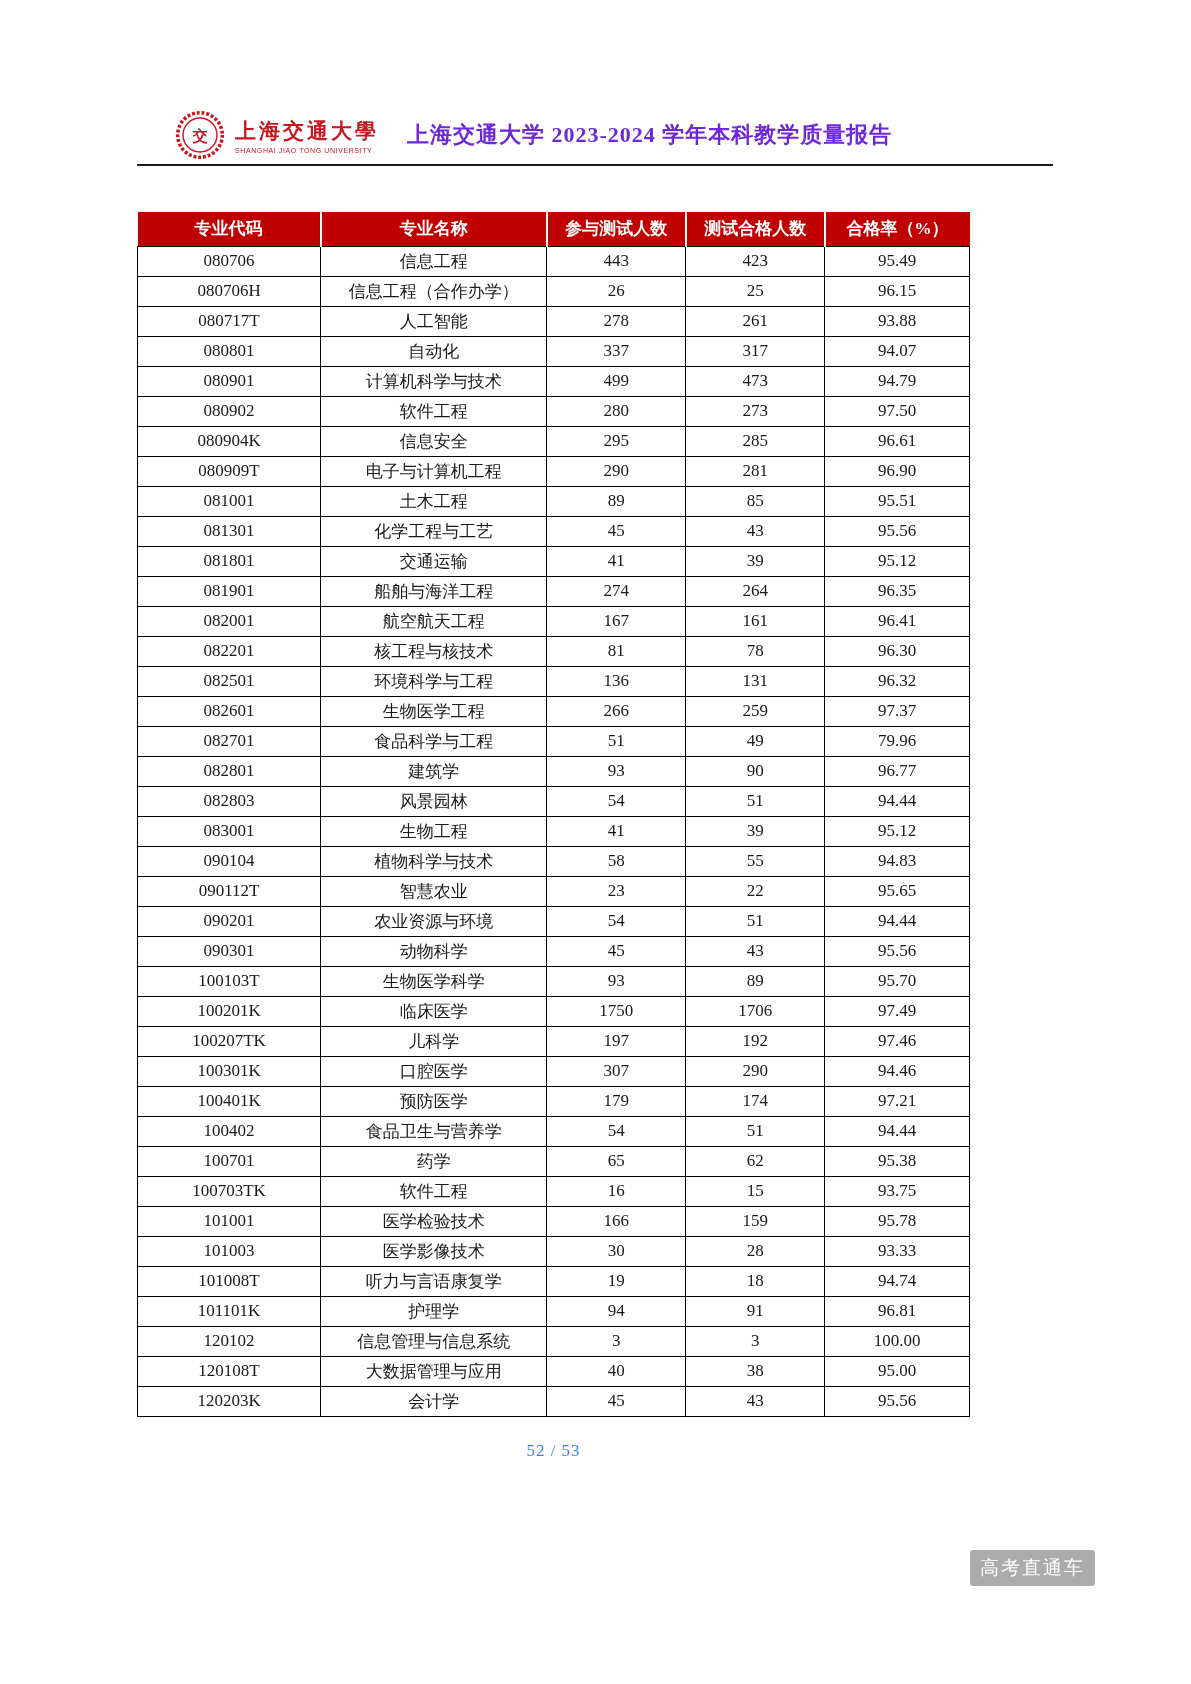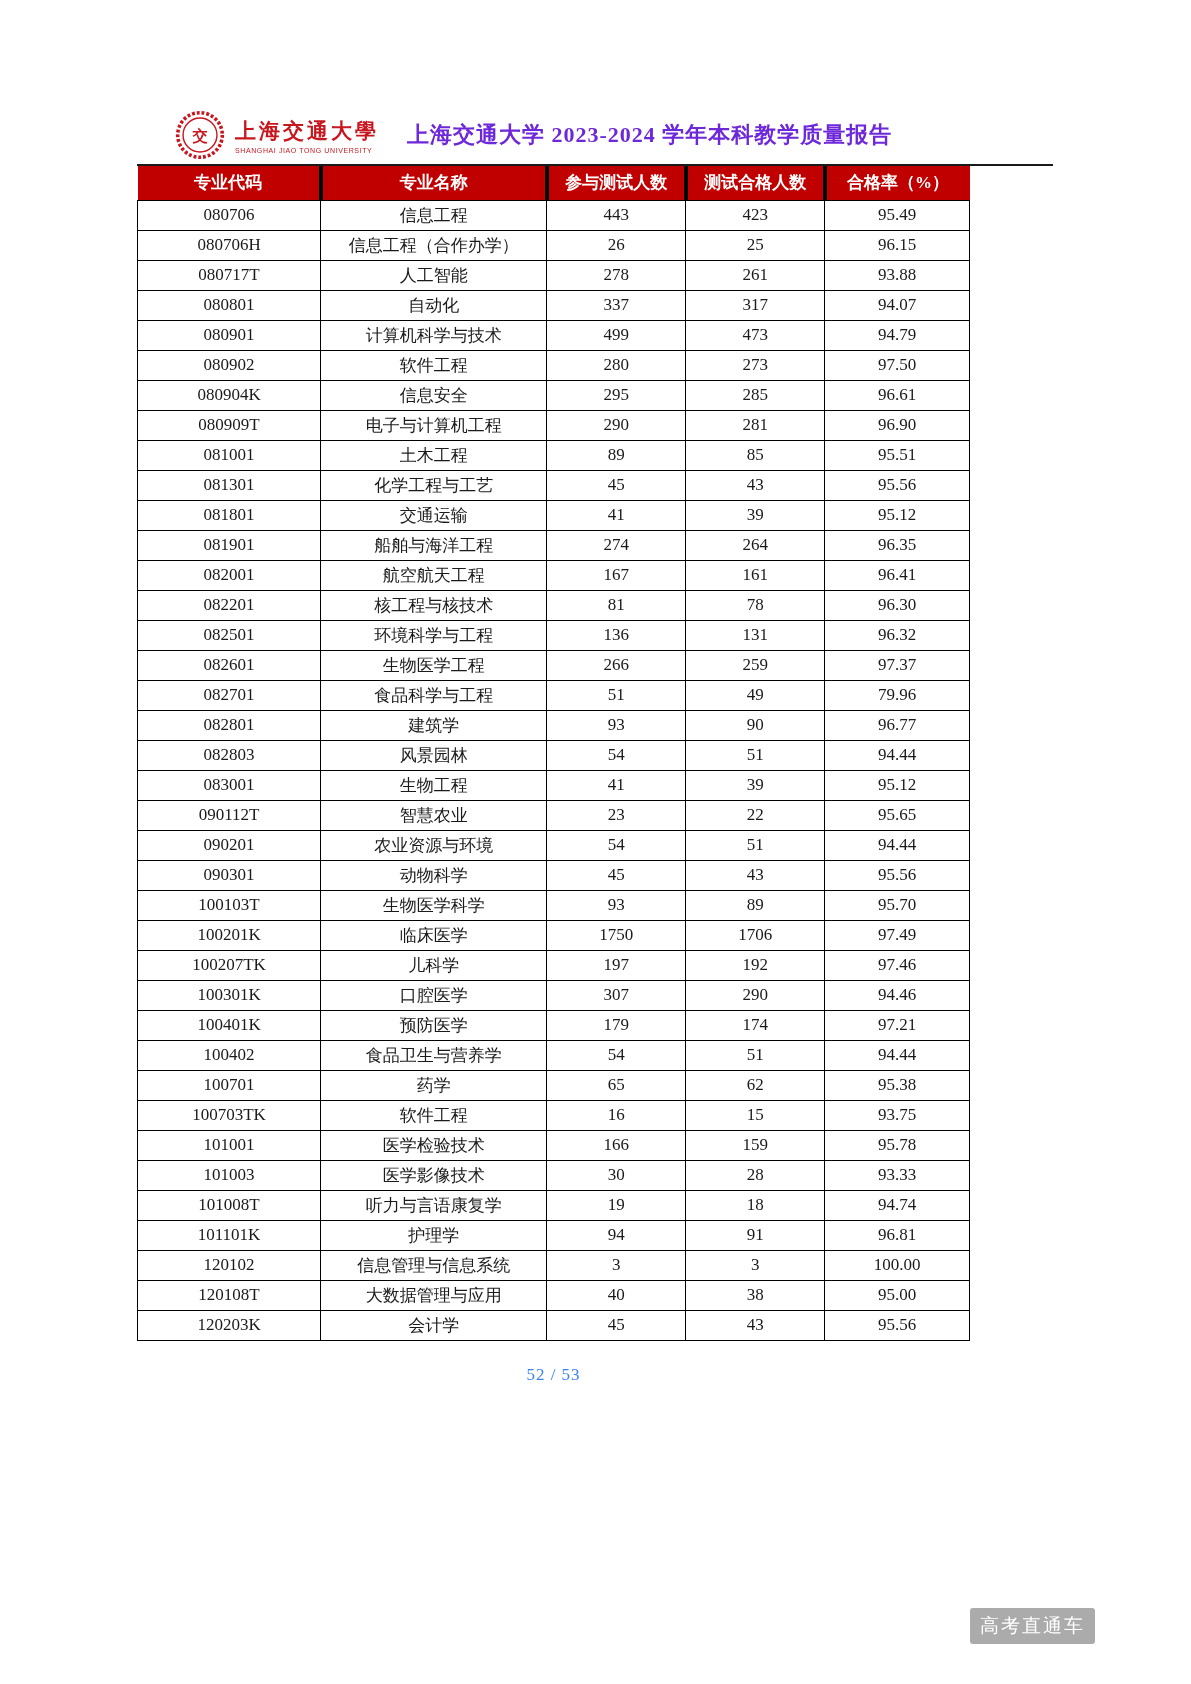--- a/index.html
+++ b/index.html
@@ -24,51 +24,51 @@
     font-family:"Liberation Sans","DejaVu Sans",sans-serif;
   }
   .report-title {
     font-size:22px; font-weight:bold; color:#6d28d9; margin-left:28px;
     letter-spacing:1px; white-space:nowrap;
   }
   hr.divider { border:none; border-top:2px solid #1a1a1a; margin-top:6px; }
 
   
   table.majors {
-    border-collapse:collapse; width:833px; 
+    border-collapse:collapse; width:833px; margin-top:46px;
     table-layout:fixed; text-align:center;
   }
   table.majors col.c1 { width:22%; }
   table.majors col.c2 { width:27.2%; }
   table.majors col.c3 { width:16.7%; }
   table.majors col.c4 { width:16.7%; }
   table.majors col.c5 { width:17.4%; }
   table.majors th {
     background:#C00000; color:#ffffff; font-weight:bold; font-size:17px;
     height:34px; vertical-align:middle;
-    border-left:4px solid #000000; border-right:2px solid #ffffff;
+    border-left:1px solid #000000; border-right:2px solid #ffffff;
     border-top:none; border-bottom:1px solid #000000;
   }
   table.majors th:first-child { border-left:none; }
   table.majors th:last-child  { border-right:none; }
   table.majors td {
     border:1px solid #000000; font-size:17px; color:#1a1a1a;
     height:30px; vertical-align:middle; padding:0 2px;
     white-space:nowrap; overflow:hidden;
   }
 
   
   .page-num {
     width:833px; text-align:center; margin-top:24px;
     color:#3b82f6; font-size:17px; letter-spacing:1px;
   }
 
   
   .watermark {
-    position:absolute; top:1608px; right:96px;
+    position:absolute; top:1550px; right:96px;
     background:#ABABAB; color:#ffffff;
     font-family:Liberation Serif, serif;
     font-size:19px; letter-spacing:2px;
     padding:5px 10px; border-radius:3px;
   }
 </style>
 </head>
 <body>
 
 <div class="page">
@@ -242,20 +242,27 @@
           <td>94.44</td>
         </tr>
         <tr>
           <td>083001</td>
           <td>生物工程</td>
           <td>41</td>
           <td>39</td>
           <td>95.12</td>
         </tr>
         <tr>
+          <td>090104</td>
+          <td>植物科学与技术</td>
+          <td>58</td>
+          <td>55</td>
+          <td>94.83</td>
+        </tr>
+        <tr>
           <td>090112T</td>
           <td>智慧农业</td>
           <td>23</td>
           <td>22</td>
           <td>95.65</td>
         </tr>
         <tr>
           <td>090201</td>
           <td>农业资源与环境</td>
           <td>54</td>

